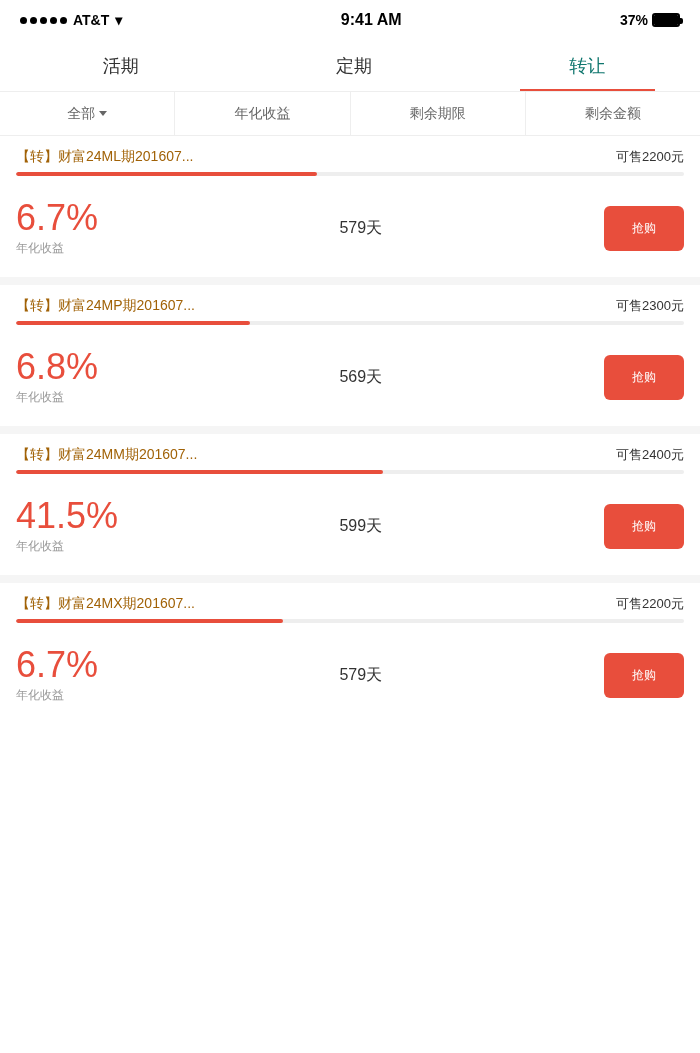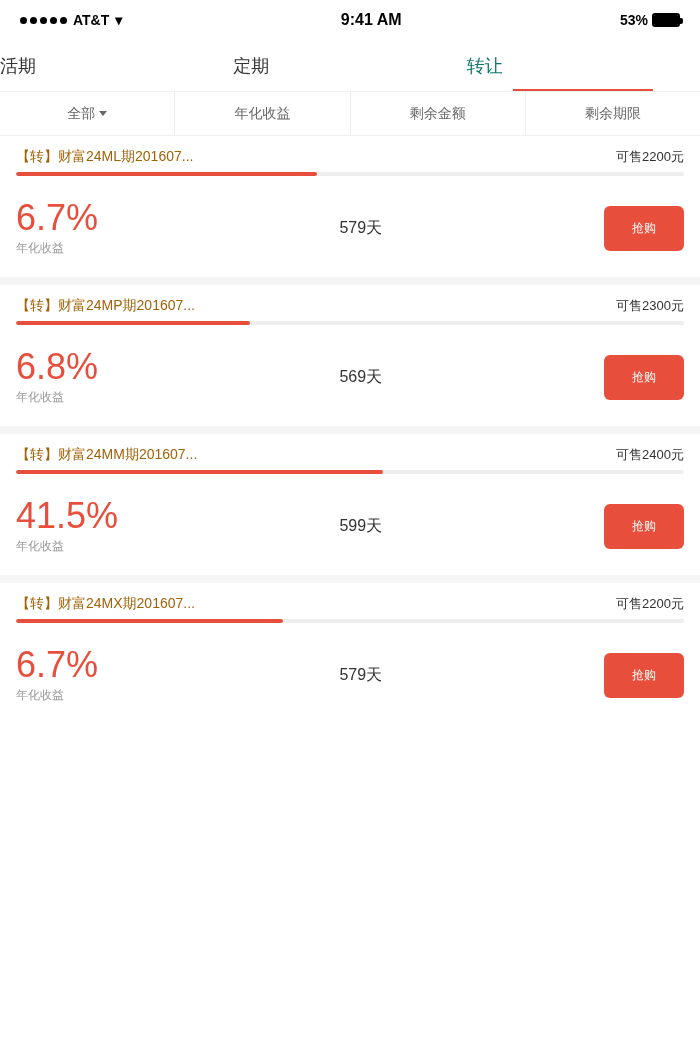--- a/index.html
+++ b/index.html
@@ -43,24 +43,26 @@
     .tab-nav {
       display: flex;
       border-bottom: 1px solid #eee;
       height: 52px;
       align-items: stretch;
     }
     .tab-item {
       flex: 1;
       display: flex;
       align-items: center;
+      justify-content: center;
       font-size: 18px;
       color: #333;
       cursor: pointer;
       position: relative;
+      margin-left: 8px;
     }
     .tab-item.active {
       color: #0f766e;
     }
     .tab-item.active::after {
       content: '';
       position: absolute;
       bottom: 0;
       left: 20%;
       width: 60%;
@@ -200,21 +202,21 @@
       <div class="dot"></div>
       <div class="dot"></div>
       <div class="dot"></div>
       <div class="dot"></div>
     </div>
     <span>AT&amp;T</span>
     <span class="wifi-icon">▾</span>
   </div>
   <div class="status-center">9:41 AM</div>
   <div class="status-right">
-    <span>53%</span>
+    <span>37%</span>
     <div class="battery">
       <div class="battery-fill"></div>
     </div>
   </div>
 </div>
 
 <div class="tab-nav">
   <div class="tab-item">
     <span>活期</span>
   </div>
@@ -228,24 +230,24 @@
 
 <div class="filter-bar">
   <div class="filter-item with-arrow">
     <span>全部</span>
     <span class="arrow-down"></span>
   </div>
   <div class="filter-item">
     <span>年化收益</span>
   </div>
   <div class="filter-item">
+    <span>剩余期限</span>
+  </div>
+  <div class="filter-item">
     <span>剩余金额</span>
-  </div>
-  <div class="filter-item">
-    <span>剩余期限</span>
   </div>
 </div>
 
 <div class="product-list">
   <div class="product-cards-wrapper">
 
     <div class="product-card">
       <div class="product-header">
         <span class="product-title">【转】财富24ML期201607...</span>
         <span class="product-avail">

